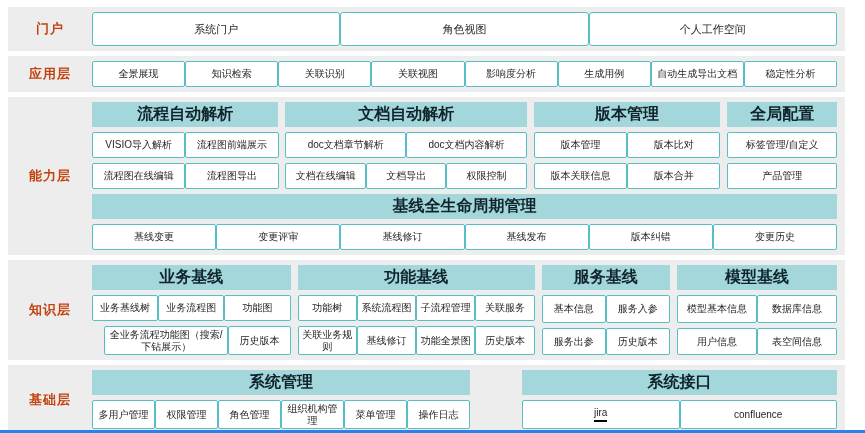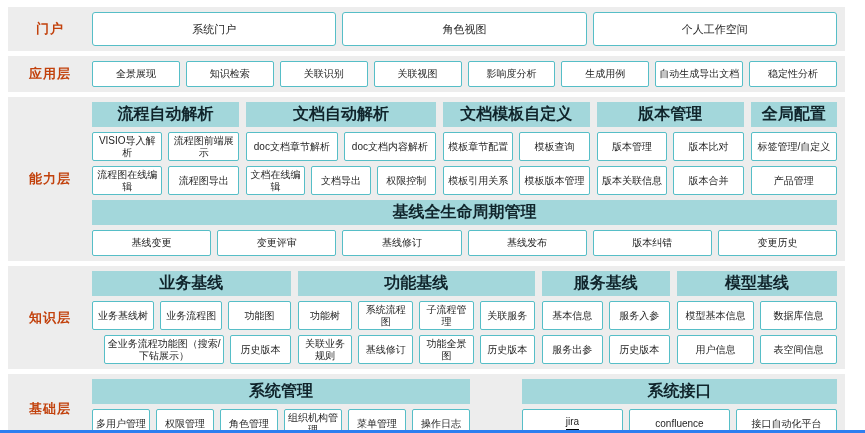--- a/index.html
+++ b/index.html
@@ -35,21 +35,21 @@
   }
   .layer-content {
     flex: 1;
     display: flex; flex-direction: column; gap: 5px;
     justify-content: center;
     min-width: 0;
   }
   .cols { display: flex; gap: 7px; align-items: stretch; flex: 1; }
   .layer:nth-child(5) .cols { gap: 52px; }
   .col { display: flex; flex-direction: column; gap: 5px; min-width: 0; }
-  .row { display: flex; gap: 6px; flex: 1; min-width: 0; border-radius: 15px; }
+  .row { display: flex; flex: 1; min-width: 0; border-radius: 15px; }
   .box {
     flex: 1;
     background: #ffffff;
     border: 1px solid #56bec7;
     border-radius: 2px;
     display: flex; align-items: center; justify-content: center;
     text-align: center;
     font-size: 10px;
     color: #1f1f1f;
     padding: 2px;
@@ -165,39 +165,20 @@
               </div>
               <div class="box">
                 <span>文档导出</span>
               </div>
               <div class="box">
                 <span>权限控制</span>
               </div>
             </div>
           </div>
           <div class="col" style="flex: 1.7 1 0%;">
-            <div class="hdr">文档模板自定义</div>
-            <div class="row">
-              <div class="box">
-                <span>模板章节配置</span>
-              </div>
-              <div class="box">
-                <span>模板查询</span>
-              </div>
-            </div>
-            <div class="row">
-              <div class="box">
-                <span>模板引用关系</span>
-              </div>
-              <div class="box">
-                <span>模板版本管理</span>
-              </div>
-            </div>
-          </div>
-          <div class="col" style="flex: 1.7 1 0%;">
             <div class="hdr">版本管理</div>
             <div class="row">
               <div class="box">
                 <span>版本管理</span>
               </div>
               <div class="box">
                 <span>版本比对</span>
               </div>
             </div>
             <div class="row">
@@ -376,23 +357,20 @@
             </div>
           </div>
           <div class="col" style="flex: 1 1 0%;">
             <div class="hdr">系统接口</div>
             <div class="row">
               <div class="box">
                 <span class="red-underline">jira</span>
               </div>
               <div class="box">
                 <span>confluence</span>
-              </div>
-              <div class="box">
-                <span>接口自动化平台</span>
               </div>
             </div>
           </div>
         </div>
       </div>
     </div>
   </div>
 <div class="bottom-bar"></div>
 
 </body></html>

